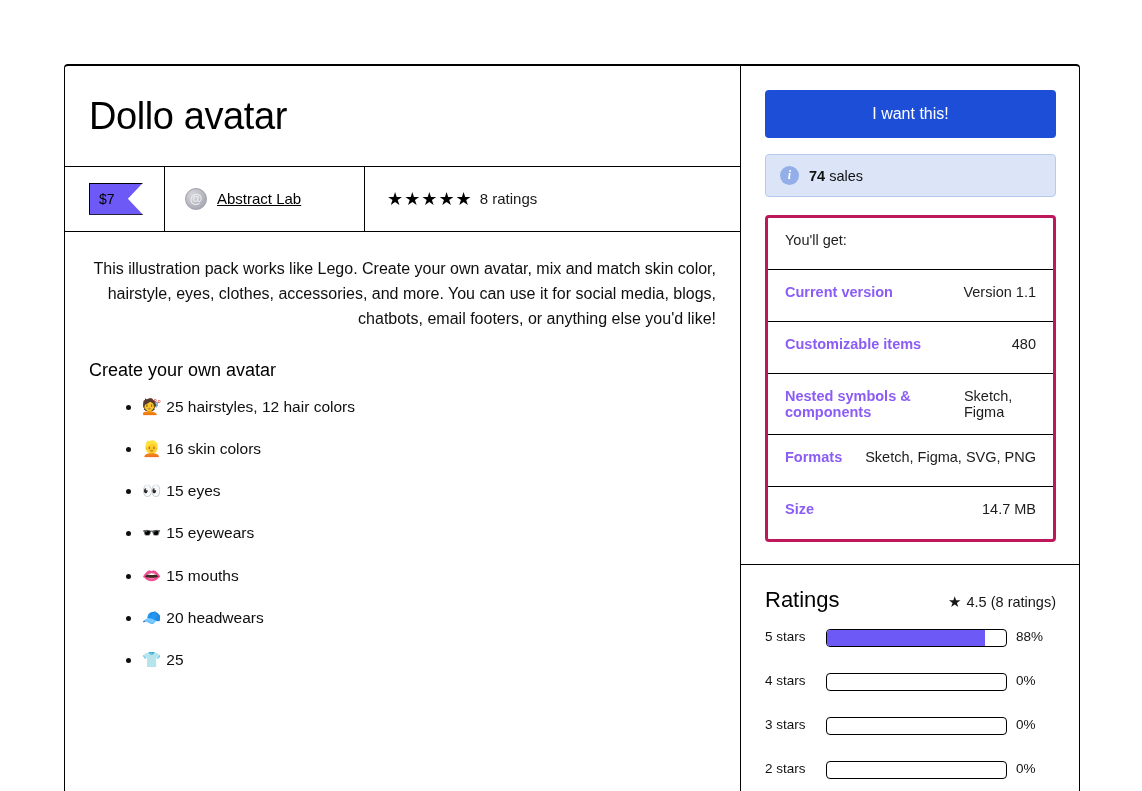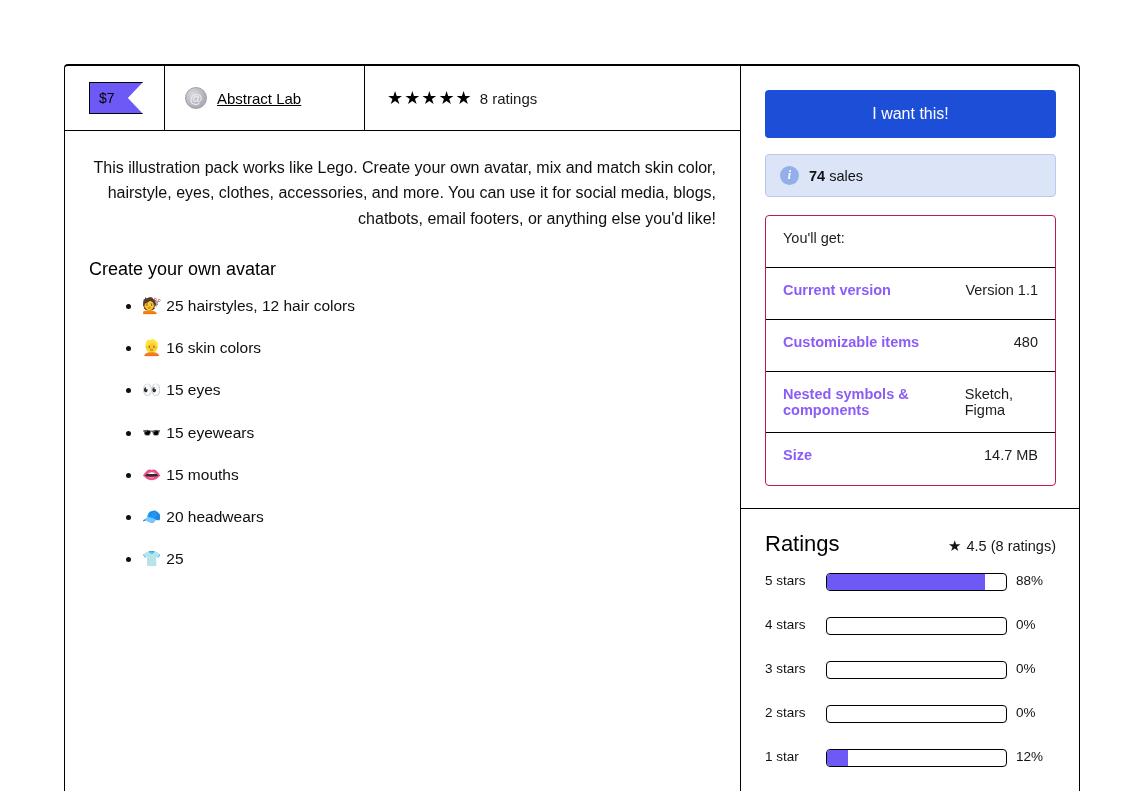--- a/index.html
+++ b/index.html
@@ -190,21 +190,21 @@
     font-weight: 700;
     display: flex; align-items: center; justify-content: center;
     flex: 0 0 19px;
     font-family: "Liberation Serif", serif;
   }
   #sales-text { font-size: 14.5px; color: #111; }
   #sales-text b { font-weight: 700; }
 
   #details-table {
     margin-top: 18px;
-    border: 1px solid #be185d;
+    border: 3px solid #be185d;
     border-radius: 4px;
     overflow: hidden;
   }
   .detail-row {
     border-bottom: 1px solid #000000;
     padding: 14px 17px;
     display: flex;
     justify-content: space-between;
     align-items: baseline;
     gap: 8px;
@@ -265,20 +265,23 @@
     color: #121212;
   }
 </style>
 </head>
 <body>
 
 <div id="product-card">
 
   <div id="main-column">
 
+    <div id="title-block">
+      <h1 id="product-title">Dollo avatar</h1>
+    </div>
 
     <div id="meta-bar">
       <div class="meta-cell" id="price-cell">
         <div class="price-tag">$7</div>
       </div>
       <div class="meta-cell" id="creator-cell">
         <span id="creator-avatar">@</span>
         <span id="creator-link">Abstract Lab</span>
       </div>
       <div class="meta-cell" id="rating-cell">
@@ -332,20 +335,24 @@
             </div>
             <div class="detail-row">
               <span class="detail-label">Customizable items</span>
               <span class="detail-value">480</span>
             </div>
             <div class="detail-row stacked">
               <span class="detail-label">Nested symbols &amp; components</span>
               <span class="detail-value">Sketch, Figma</span>
             </div>
             <div class="detail-row">
+              <span class="detail-label">Formats</span>
+              <span class="detail-value">Sketch, Figma, SVG, PNG</span>
+            </div>
+            <div class="detail-row">
               <span class="detail-label">Size</span>
               <span class="detail-value">14.7 MB</span>
             </div>
           </div>
       </div>
     </div>
 
     <div id="ratings-section">
       <div id="ratings-header">
         <h2 id="ratings-title">Ratings</h2>

